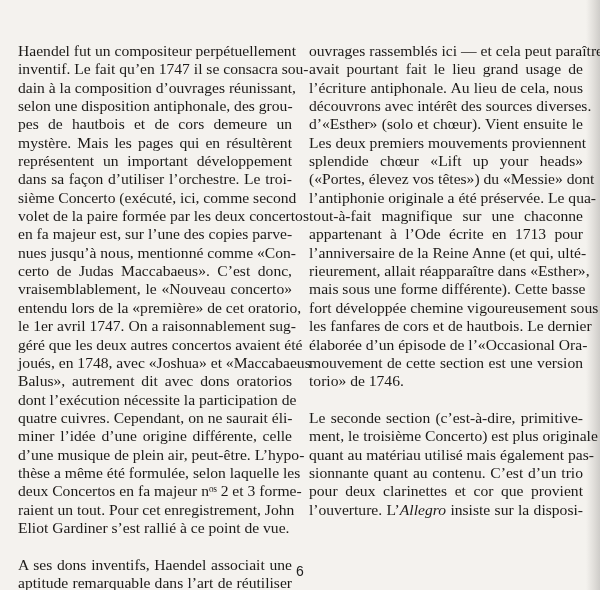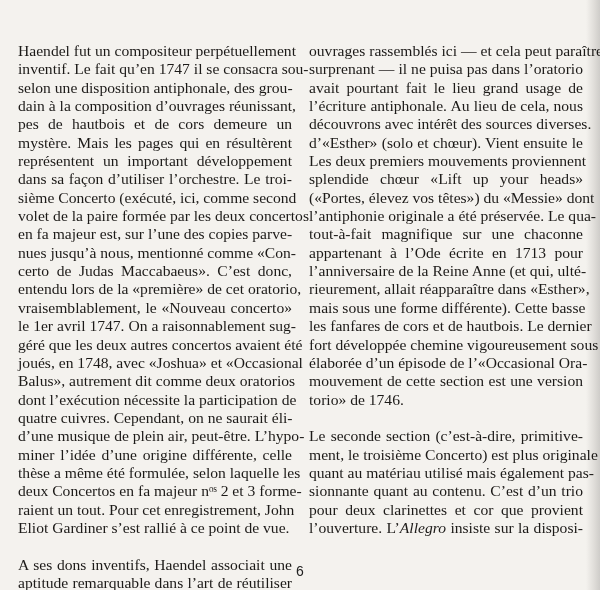--- a/index.html
+++ b/index.html
@@ -62,73 +62,72 @@
   </style>
 </head>
 <body>
 
 <div class="gutter-shadow"></div>
 
 <div class="column col-left">
   <div>
     <span class="line">Haendel fut un compositeur perpétuellement</span>
     <span class="line">inventif. Le fait qu’en 1747 il se consacra sou-</span>
+    <span class="line">dain à la composition d’ouvrages réunissant,</span>
     <span class="line">selon une disposition antiphonale, des grou-</span>
-    <span class="line">dain à la composition d’ouvrages réunissant,</span>
     <span class="line">pes de hautbois et de cors demeure un</span>
     <span class="line">mystère. Mais les pages qui en résultèrent</span>
     <span class="line">représentent un important développement</span>
     <span class="line">dans sa façon d’utiliser l’orchestre. Le troi-</span>
     <span class="line">sième Concerto (exécuté, ici, comme second</span>
     <span class="line">volet de la paire formée par les deux concertos</span>
     <span class="line">en fa majeur est, sur l’une des copies parve-</span>
     <span class="line">nues jusqu’à nous, mentionné comme «Con-</span>
     <span class="line">certo de Judas Maccabaeus». C’est donc,</span>
+    <span class="line">vraisemblablement, le «Nouveau concerto»</span>
     <span class="line">entendu lors de la «première» de cet oratorio,</span>
-    <span class="line">vraisemblablement, le «Nouveau concerto»</span>
     <span class="line">le 1er avril 1747. On a raisonnablement sug-</span>
     <span class="line">géré que les deux autres concertos avaient été</span>
-    <span class="line">joués, en 1748, avec «Joshua» et «Occasional</span>
-    <span class="line">Balus», autrement dit comme deux oratorios</span>
+    <span class="line">joués, en 1748, avec «Joshua» et «Maccabaeus</span>
+    <span class="line">Balus», autrement dit avec dons oratorios</span>
     <span class="line">dont l’exécution nécessite la participation de</span>
     <span class="line">quatre cuivres. Cependant, on ne saurait éli-</span>
+    <span class="line">miner l’idée d’une origine différente, celle</span>
     <span class="line">d’une musique de plein air, peut-être. L’hypo-</span>
-    <span class="line">miner l’idée d’une origine différente, celle</span>
     <span class="line">thèse a même été formulée, selon laquelle les</span>
     <span class="line">deux Concertos en fa majeur nᵒˢ 2 et 3 forme-</span>
     <span class="line">raient un tout. Pour cet enregistrement, John</span>
     <span class="line last">Eliot Gardiner s’est rallié à ce point de vue.</span>
   </div>
   <div class="para-gap"></div>
   <div>
     <span class="line">A ses dons inventifs, Haendel associait une</span>
     <span class="line">aptitude remarquable dans l’art de réutiliser</span>
 
   </div>
 </div>
 
 <div class="column col-right">
   <div>
     <span class="line">ouvrages rassemblés ici — et cela peut paraître</span>
-    <span class="line">surprenant — il ne puisa pas dans l’oratorio</span>
     <span class="line">avait pourtant fait le lieu grand usage de</span>
     <span class="line">l’écriture antiphonale. Au lieu de cela, nous</span>
     <span class="line">découvrons avec intérêt des sources diverses.</span>
     <span class="line">d’«Esther» (solo et chœur). Vient ensuite le</span>
     <span class="line">Les deux premiers mouvements proviennent</span>
     <span class="line">splendide chœur «Lift up your heads»</span>
     <span class="line">(«Portes, élevez vos têtes») du «Messie» dont</span>
     <span class="line">l’antiphonie originale a été préservée. Le qua-</span>
     <span class="line">tout-à-fait magnifique sur une chaconne</span>
     <span class="line">appartenant à l’Ode écrite en 1713 pour</span>
     <span class="line">l’anniversaire de la Reine Anne (et qui, ulté-</span>
     <span class="line">rieurement, allait réapparaître dans «Esther»,</span>
     <span class="line">mais sous une forme différente). Cette basse</span>
+    <span class="line">fort développée chemine vigoureusement sous</span>
     <span class="line">les fanfares de cors et de hautbois. Le dernier</span>
-    <span class="line">fort développée chemine vigoureusement sous</span>
     <span class="line">élaborée d’un épisode de l’«Occasional Ora-</span>
     <span class="line">mouvement de cette section est une version</span>
     <span class="line last">torio» de 1746.</span>
   </div>
   <div class="para-gap"></div>
   <div>
     <span class="line">Le seconde section (c’est-à-dire, primitive-</span>
     <span class="line">ment, le troisième Concerto) est plus originale</span>
     <span class="line">quant au matériau utilisé mais également pas-</span>
     <span class="line">sionnante quant au contenu. C’est d’un trio</span>

